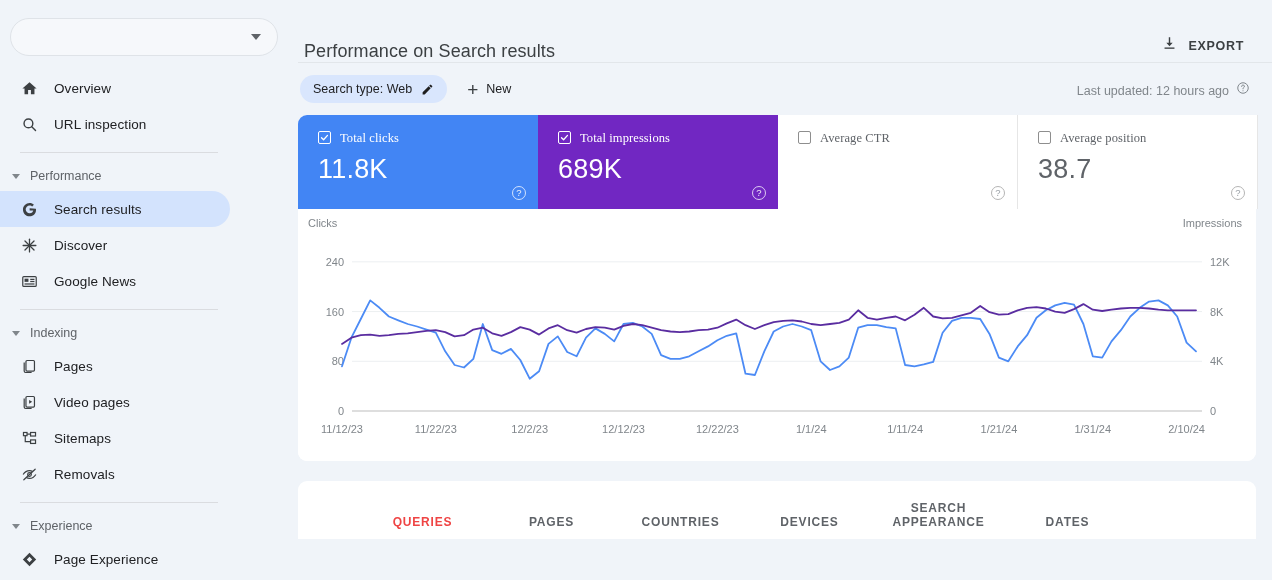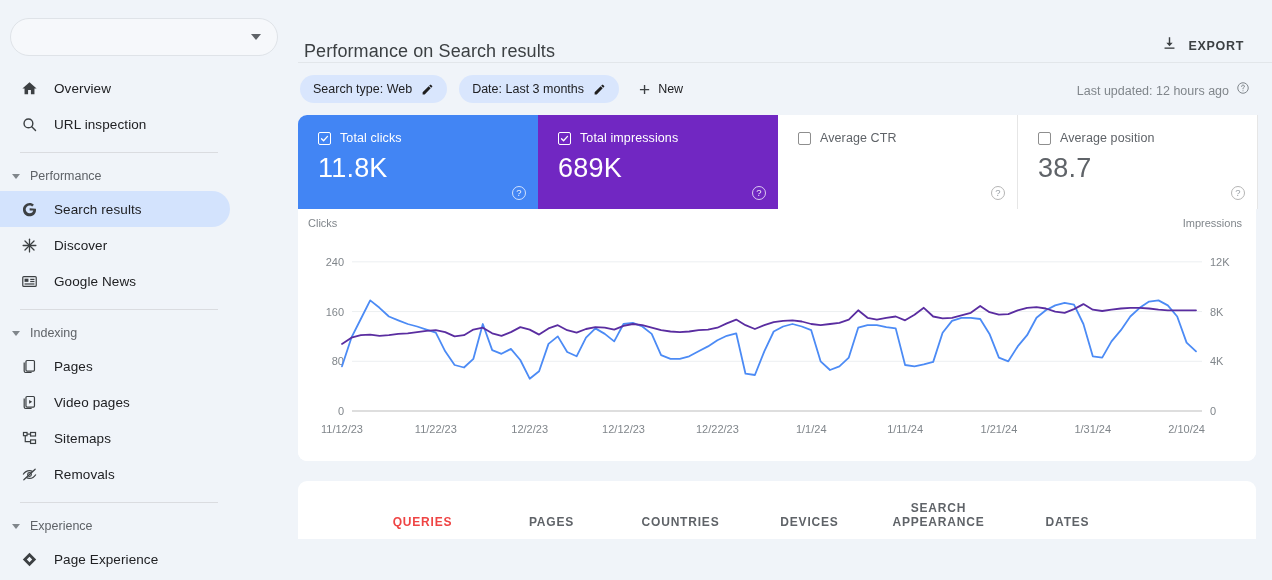--- a/index.html
+++ b/index.html
@@ -136,21 +136,21 @@
     flex: 0 0 240px; width: 240px;
     padding: 16px 18px 0 20px;
     position: relative;
     border-right: 1px solid #e6e6e6;
   }
   .metric.m0 { background: #4285f4; border-radius: 9px 0 0 0; border-right: none; }
   .metric.m1 { background: #6f2dbd; border-right: none; }
   .metric.m1 { background: #7127c2; }
   .metric.m2, .metric.m3 { background: #fff; }
   .metric.m3 { border-right: 1px solid #e6e6e6; }
-  .metric-head { display: flex; align-items: center; gap: 9px; }
+  .metric-head { display: flex; gap: 9px; font-family: Liberation Serif, serif; }
   .cbox {
     width: 13px; height: 13px; border-radius: 2px;
     border: 1.6px solid #fff;
     display: flex; align-items: center; justify-content: center;
     flex: 0 0 13px;
   }
   .metric.m2 .cbox, .metric.m3 .cbox { border-color: #8e8e8e; }
   .cbox svg { display: block; }
   .metric-name { font-size: 12.5px; color: #fff; letter-spacing: .1px; }
   .metric.m2 .metric-name, .metric.m3 .metric-name { color: #5f6368; }
@@ -346,28 +346,20 @@
         </span>
         <span class="export-label">EXPORT</span>
       </div>
     </div>
     <div class="topbar-rule"></div>
 
     <div class="filterbar">
       <div class="chips">
         <div class="chip">
           <span>Search type: Web</span>
-          <span class="pencil">
-            <svg width="13" height="13" viewBox="0 0 24 24" fill="currentColor">
-                <path d="M3 17.2V21h3.8L17.9 9.9l-3.8-3.8zM20.7 7.1c.4-.4.4-1 0-1.4l-2.4-2.4c-.4-.4-1-.4-1.4 0l-1.8 1.8 3.8 3.8z"></path>
-              </svg>
-          </span>
-        </div>
-        <div class="chip">
-          <span>Date: Last 3 months</span>
           <span class="pencil">
             <svg width="13" height="13" viewBox="0 0 24 24" fill="currentColor">
                 <path d="M3 17.2V21h3.8L17.9 9.9l-3.8-3.8zM20.7 7.1c.4-.4.4-1 0-1.4l-2.4-2.4c-.4-.4-1-.4-1.4 0l-1.8 1.8 3.8 3.8z"></path>
               </svg>
           </span>
         </div>
         <div class="new-btn">
           <span class="plus">+</span>
           <span>New</span>
         </div>

